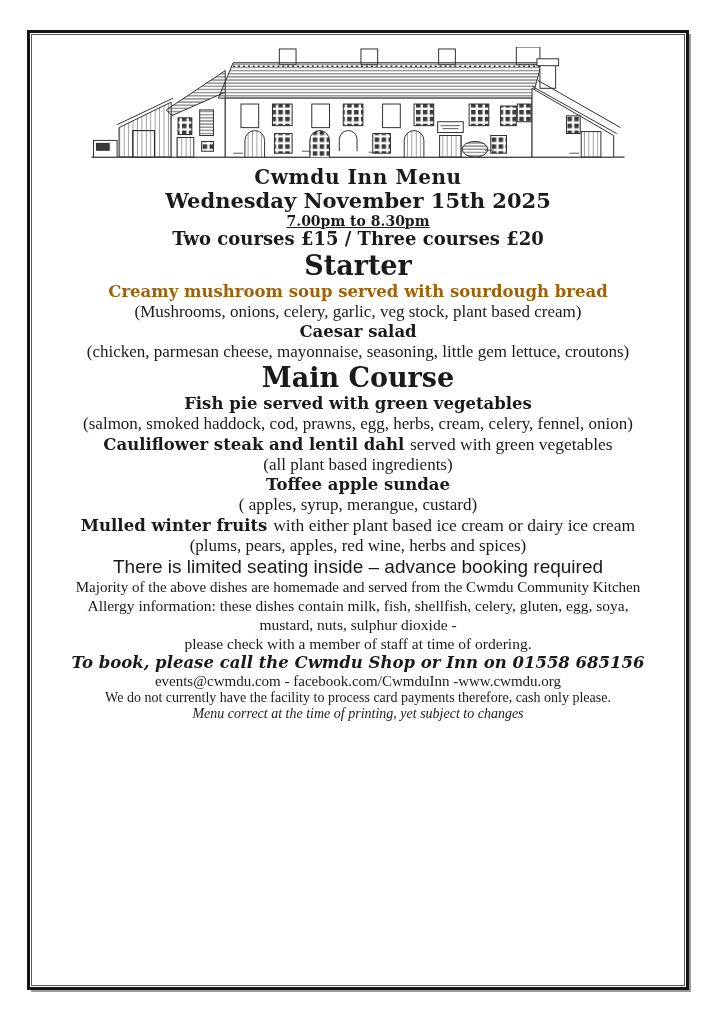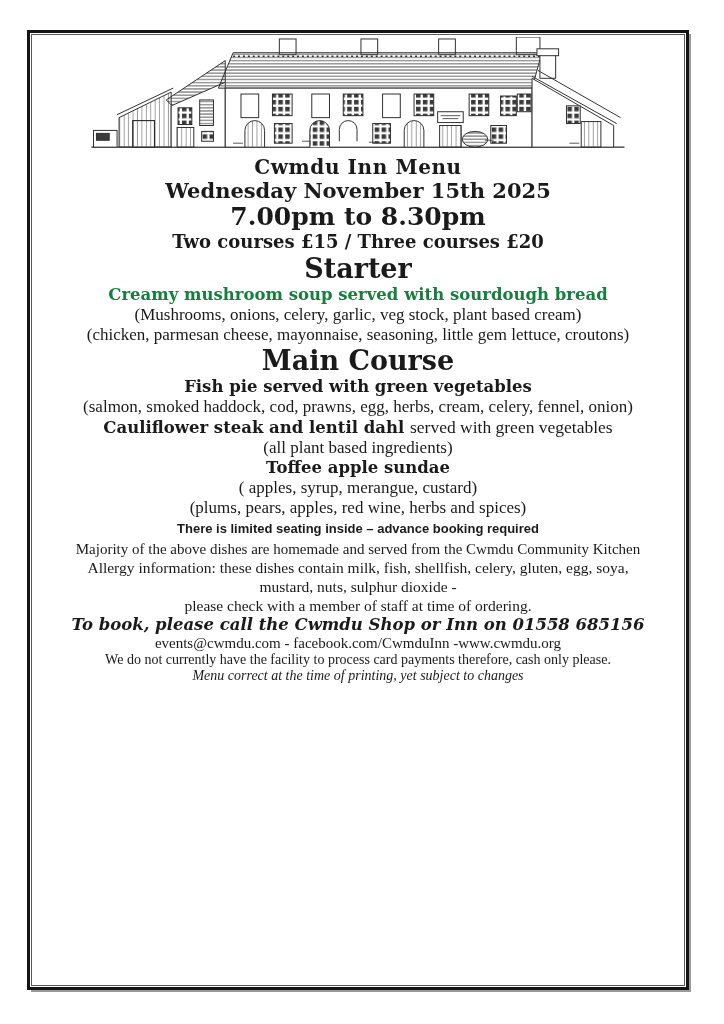--- a/index.html
+++ b/index.html
@@ -8,45 +8,45 @@
     font-family:"Liberation Serif", serif; color:#1a1a1a; position:relative;
   }
   .frame {
     position:absolute; left:27px; top:30px; width:662px; height:960px;
     border:3px solid #141414; background:#fff; box-sizing:border-box;
     box-shadow:3px 3px 0 -1px #9a9a9a;
   }
   .frame::after {
     content:""; position:absolute; inset:1px; border:1px solid #5a5a5a; pointer-events:none;
   }
-  .content { position:absolute; inset:3px; text-align:center; padding-top:1px; }
+  .content { position:absolute; inset:3px; text-align:center; padding-top:11px; }
   .content > div { margin:0; }
 
   .slab { font-family:"DejaVu Serif", serif; font-weight:bold; }
 
   .illustration { line-height:0; }
   .illustration svg { display:inline-block; }
 
   .title   { margin-top:9px;  font-size:20px; letter-spacing:0.6px; }
   .date    { margin-top:15px; font-size:21px; line-height:1.15; }
-  .time    { margin-top:16px; font-size:25px; line-height:1.15; }
+  .time    { margin-top:16px; font-size:14px; line-height:1.15;text-decoration:underline; }
   .pricing { margin-top:13px; font-size:18px; line-height:1.15; }
 
   .section-heading { font-family:"DejaVu Serif", serif; font-weight:bold; font-size:27px; line-height:32px; }
   .sh-starter { margin-top:34px; }
   .sh-main    { margin-top:24px;text-align:center; }
   .sh-dessert { margin-top:14px; }
 
   .item-name { font-family:"DejaVu Serif", serif; font-weight:bold; font-size:16.5px; line-height:20px; }
   .item-name .rest { font-family:"Liberation Serif", serif; font-weight:normal; font-size:17.5px; }
-  .muted { color:#15803d; }
+  .muted { color:#a16207; }
   .ingredients { font-size:17px; line-height:20px; }
   .first-item { margin-top:2px; }
 
-  .seating  { margin-top:14px; font-family:"Liberation Sans", sans-serif; font-weight:bold; font-size:13px; line-height:22px; }
+  .seating  { margin-top:14px; font-family:"Liberation Sans", sans-serif; font-weight:normal; font-size:19px; line-height:22px; }
   .homemade { margin-top:19px; font-size:15px; line-height:18px; }
   .allergy  { margin-top:11px; font-size:15.5px; line-height:19px;text-align:center; }
   .booking  { margin-top:10px; font-family:"DejaVu Serif", serif; font-weight:bold; font-style:italic; font-size:16.5px; line-height:20px; }
   .contacts { margin-top:1px;  font-size:15px; line-height:17px; }
   .payment  { margin-top:10px; font-size:14px; line-height:16px; }
   .disclaimer { font-style:italic; font-size:14px; line-height:16px; }
 </style>
 </head>
 <body>
 
@@ -135,33 +135,38 @@
     </div>
 
     <div class="title slab">Cwmdu Inn Menu</div>
     <div class="date slab">Wednesday November 15th 2025</div>
     <div class="time slab">7.00pm to 8.30pm</div>
     <div class="pricing slab">Two courses £15 / Three courses £20</div>
 
     <div class="section-heading sh-starter">Starter</div>
     <div class="item-name muted first-item">Creamy mushroom soup served with sourdough bread</div>
     <div class="ingredients">(Mushrooms, onions, celery, garlic, veg stock, plant based cream)</div>
+    <div class="item-name">Caesar salad</div>
     <div class="ingredients">(chicken, parmesan cheese, mayonnaise, seasoning, little gem lettuce, croutons)</div>
 
     <div class="section-heading sh-main">Main Course</div>
     <div class="item-name first-item">Fish pie served with green vegetables</div>
     <div class="ingredients">(salmon, smoked haddock, cod, prawns, egg, herbs, cream, celery, fennel, onion)</div>
     <div class="item-name">
       <span>Cauliflower steak and lentil dahl</span>
       <span class="rest">served with green vegetables</span>
     </div>
     <div class="ingredients">(all plant based ingredients)</div>
 
     <div class="item-name first-item">Toffee apple sundae</div>
     <div class="ingredients">( apples, syrup, merangue, custard)</div>
+    <div class="item-name">
+      <span>Mulled winter fruits</span>
+      <span class="rest">with either plant based ice cream or dairy ice cream</span>
+    </div>
     <div class="ingredients">(plums, pears, apples, red wine, herbs and spices)</div>
 
     <div class="seating">There is limited seating inside – advance booking required</div>
     <div class="homemade">Majority of the above dishes are homemade and served from the Cwmdu Community Kitchen</div>
 
     <div class="allergy">
       <div>Allergy information: these dishes contain milk, fish, shellfish, celery, gluten, egg, soya,</div>
       <div>mustard, nuts, sulphur dioxide -</div>
       <div>please check with a member of staff at time of ordering.</div>
     </div>

